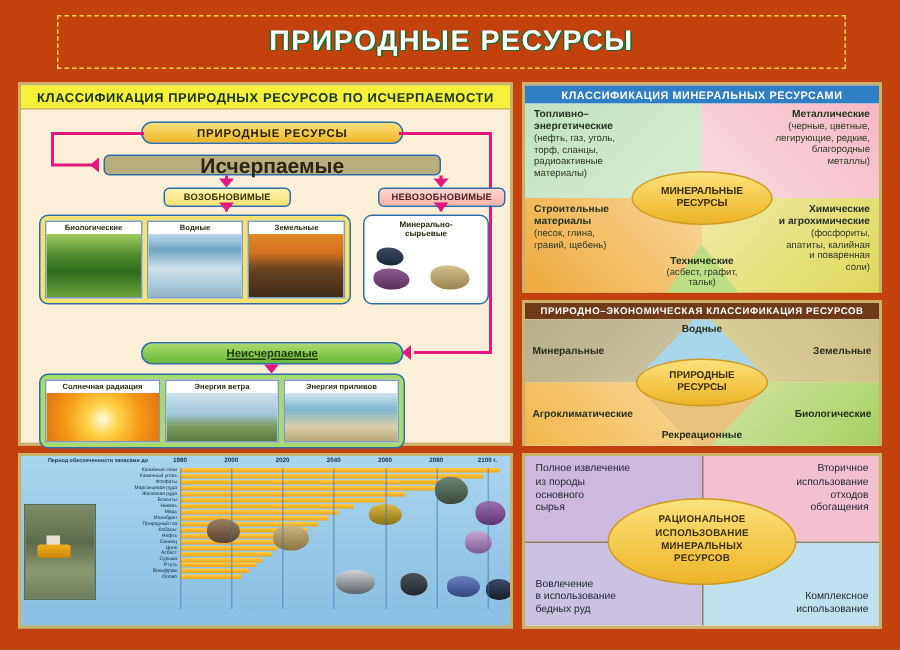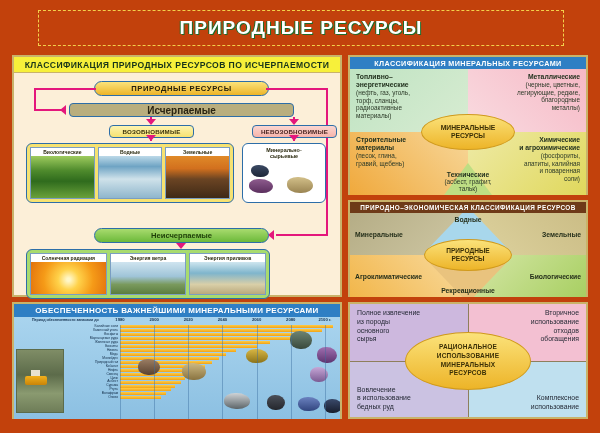--- a/index.html
+++ b/index.html
@@ -47,36 +47,36 @@
     display:flex;align-items:center;justify-content:center;
     text-align:center;font-weight:bold;
   }
   .cap-prirod{
     left:80px;top:8px;width:175px;height:15px;border-radius:9px;
     background:linear-gradient(#fbe27a,#edb428);
     border:1px solid #2d6ea8;color:#27210a;font-size:7.6px;letter-spacing:.6px;
   }
   .cap-ischerp{
     left:55px;top:30px;width:225px;height:14px;border-radius:4px;
-    background:#b9ae7e;border:1px solid #2d6ea8;color:#2a2412;font-size:10px;
+    background:#b9ae7e;border:1px solid #2d6ea8;color:#2a2412;font-size:14px;
   }
   .cap-vozob{
     left:95px;top:52px;width:85px;height:13px;border-radius:4px;
     background:linear-gradient(#fdf3b0,#f6e271);
     border:1px solid #2d6ea8;color:#3b3208;font-size:6.2px;letter-spacing:.2px;
   }
   .cap-nevozob{
     left:238px;top:52px;width:85px;height:13px;border-radius:4px;
     background:linear-gradient(#fbd6d0,#f6b3aa);
     border:1px solid #2d6ea8;color:#4a2420;font-size:6.2px;letter-spacing:.2px;
   }
   .cap-neischerp{
     left:80px;top:155px;width:175px;height:15px;border-radius:8px;
     background:linear-gradient(#a8db6e,#6cb93a);
-    border:1px solid #2d6ea8;color:#1e3e08;font-size:7.6px;
+    border:1px solid #2d6ea8;color:#1e3e08;font-size:7.6px;text-decoration:underline;
   }
   
   .grp-renew{
     position:absolute;left:12px;top:70px;width:208px;height:60px;
     background:#f6e271;border:1.5px solid #2d6ea8;border-radius:6px;
     display:flex;gap:3px;padding:3px;box-sizing:border-box;
   }
   .grp-nonrenew{
     position:absolute;left:228px;top:70px;width:84px;height:60px;
     background:#ffffff;border:1.5px solid #2d6ea8;border-radius:6px;
@@ -379,21 +379,20 @@
       </div>
       <div class="eco-top-tri"></div>
       <div class="eco-bot-tri"></div>
       <div class="eco-top-lab elab">Водные</div>
       <div class="eco-bot-lab elab">Рекреационные</div>
       <div class="ellipse" id="ell-eco">ПРИРОДНЫЕ<br>РЕСУРСЫ</div>
     </div>
   </div>
 
   <div class="panel" id="p-chart">
-    <div class="panel-head">ОБЕСПЕЧЕННОСТЬ ВАЖНЕЙШИМИ МИНЕРАЛЬНЫМИ РЕСУРСАМИ</div>
     <div class="chart-body">
       <div class="chart-photo">
         <span class="boat2"></span>
         <span class="boat"></span>
       </div>
       <div class="chart-axis-title">Период обеспеченности запасами до</div>
       <div class="years" id="year-ticks">
           <div class="year" style="left: 0px;">1980</div>
           <div class="year" style="left: 34.1538px;">2000</div>
           <div class="year" style="left: 68.3077px;">2020</div>

